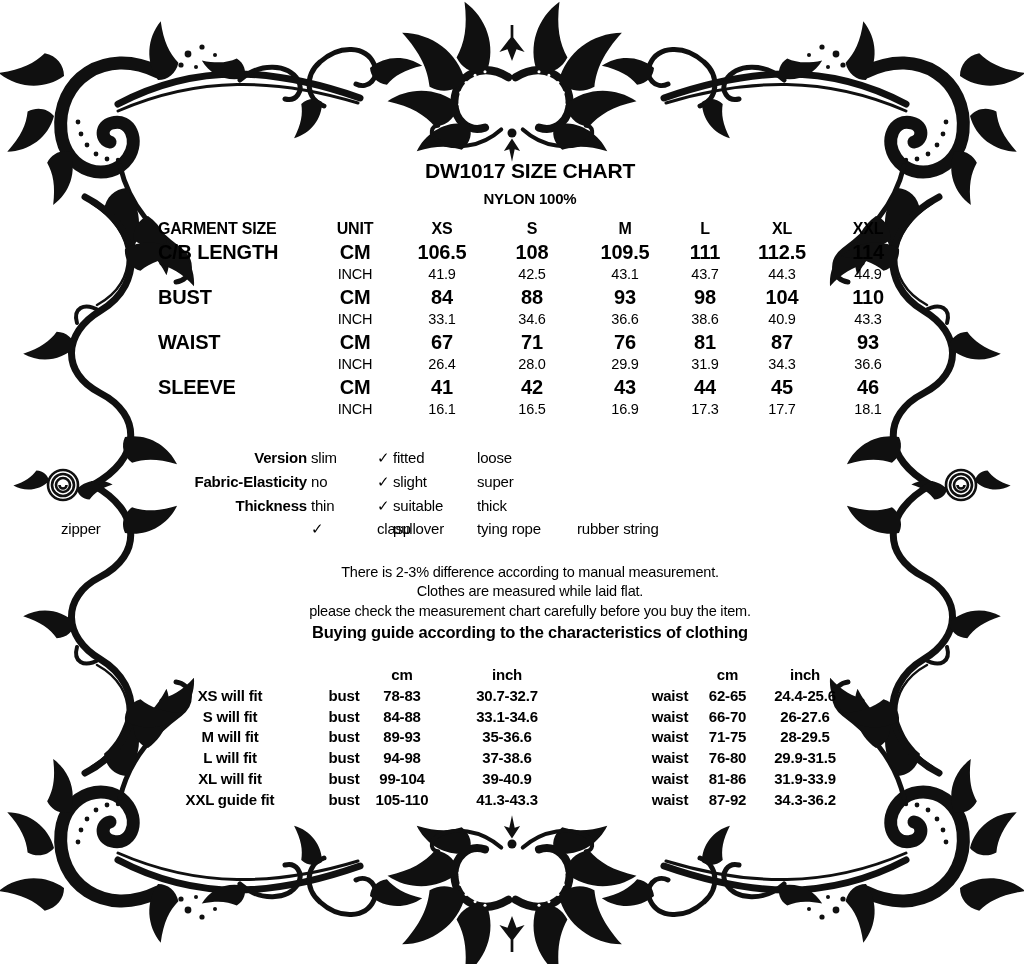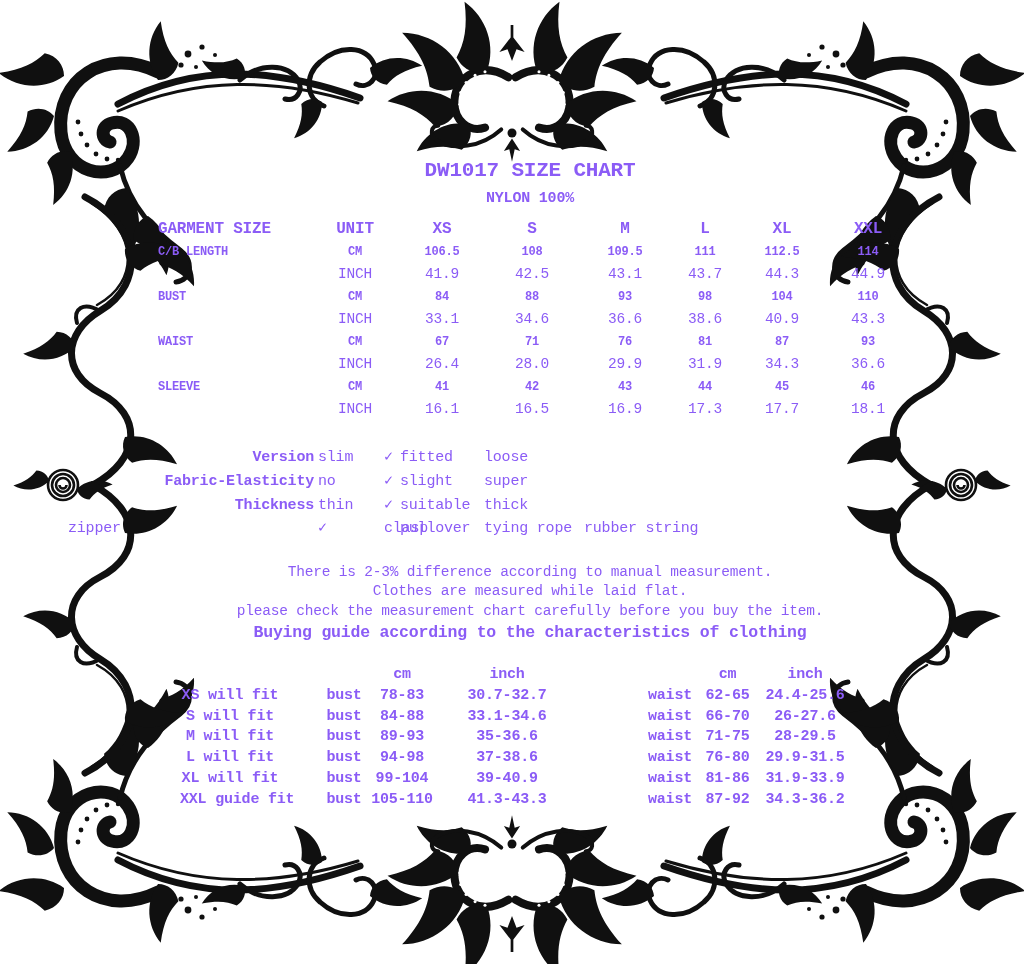--- a/index.html
+++ b/index.html
@@ -1,35 +1,35 @@
 <!DOCTYPE html>
 <html><head>
 <meta charset="utf-8">
 <style>
   html,body{margin:0;padding:0;background:#fff;}
   .page{position:relative;width:1024px;height:964px;background:#ffffff;overflow:hidden;
-        font-family:Liberation Mono, monospace;color:#8b5cf6;letter-spacing:-0.2px;}
+        font-family:Liberation Sans, sans-serif;color:#000000;letter-spacing:-0.2px;}
   .border-svg{position:absolute;left:0;top:0;pointer-events:none;}
   .border-svg *{fill:#101010;}
   .border-svg .st{fill:none;stroke:#101010;}
   .border-svg .wd{fill:#ffffff;stroke:none;}
 
   .centered{position:absolute;left:18px;width:1024px;text-align:center;}
   .title{top:159px;font-size:21px;font-weight:700;}
   .subtitle{top:190px;font-size:15px;font-weight:700;}
 
   .size-table{position:absolute;left:158px;top:218px;width:752px;display:grid;
               grid-template-columns:154px 86px 88px 92px 94px 66px 88px 84px;grid-auto-rows:22.5px;}
   .size-table div{line-height:22.5px;text-align:center;white-space:nowrap;}
   .st-h{font-weight:700;font-size:16px;}
   .st-label{text-align:left !important;}
-  .st-b{font-weight:700;font-size:12px;}
+  .st-b{font-weight:700;font-size:20px;}
   .st-r{font-weight:400;font-size:14.5px;}
 
-  .features{position:absolute;left:68px;top:446px;width:840px;display:grid;
+  .features{position:absolute;left:61px;top:446px;width:840px;display:grid;
             grid-template-columns:250px 66px 16px 84px 100px 104px 160px;grid-auto-rows:23.8px;
             font-size:15px;}
   .features div{line-height:23.8px;text-align:left;white-space:nowrap;}
   .ft-label{font-weight:700;text-align:right !important;padding-right:4px;}
 
   .notes{position:absolute;left:18px;top:563px;width:1024px;text-align:center;
          font-size:14.5px;}
   .notes div{line-height:19.3px;}
   .guide-title{top:623px;font-size:16.5px;font-weight:700;}
 

